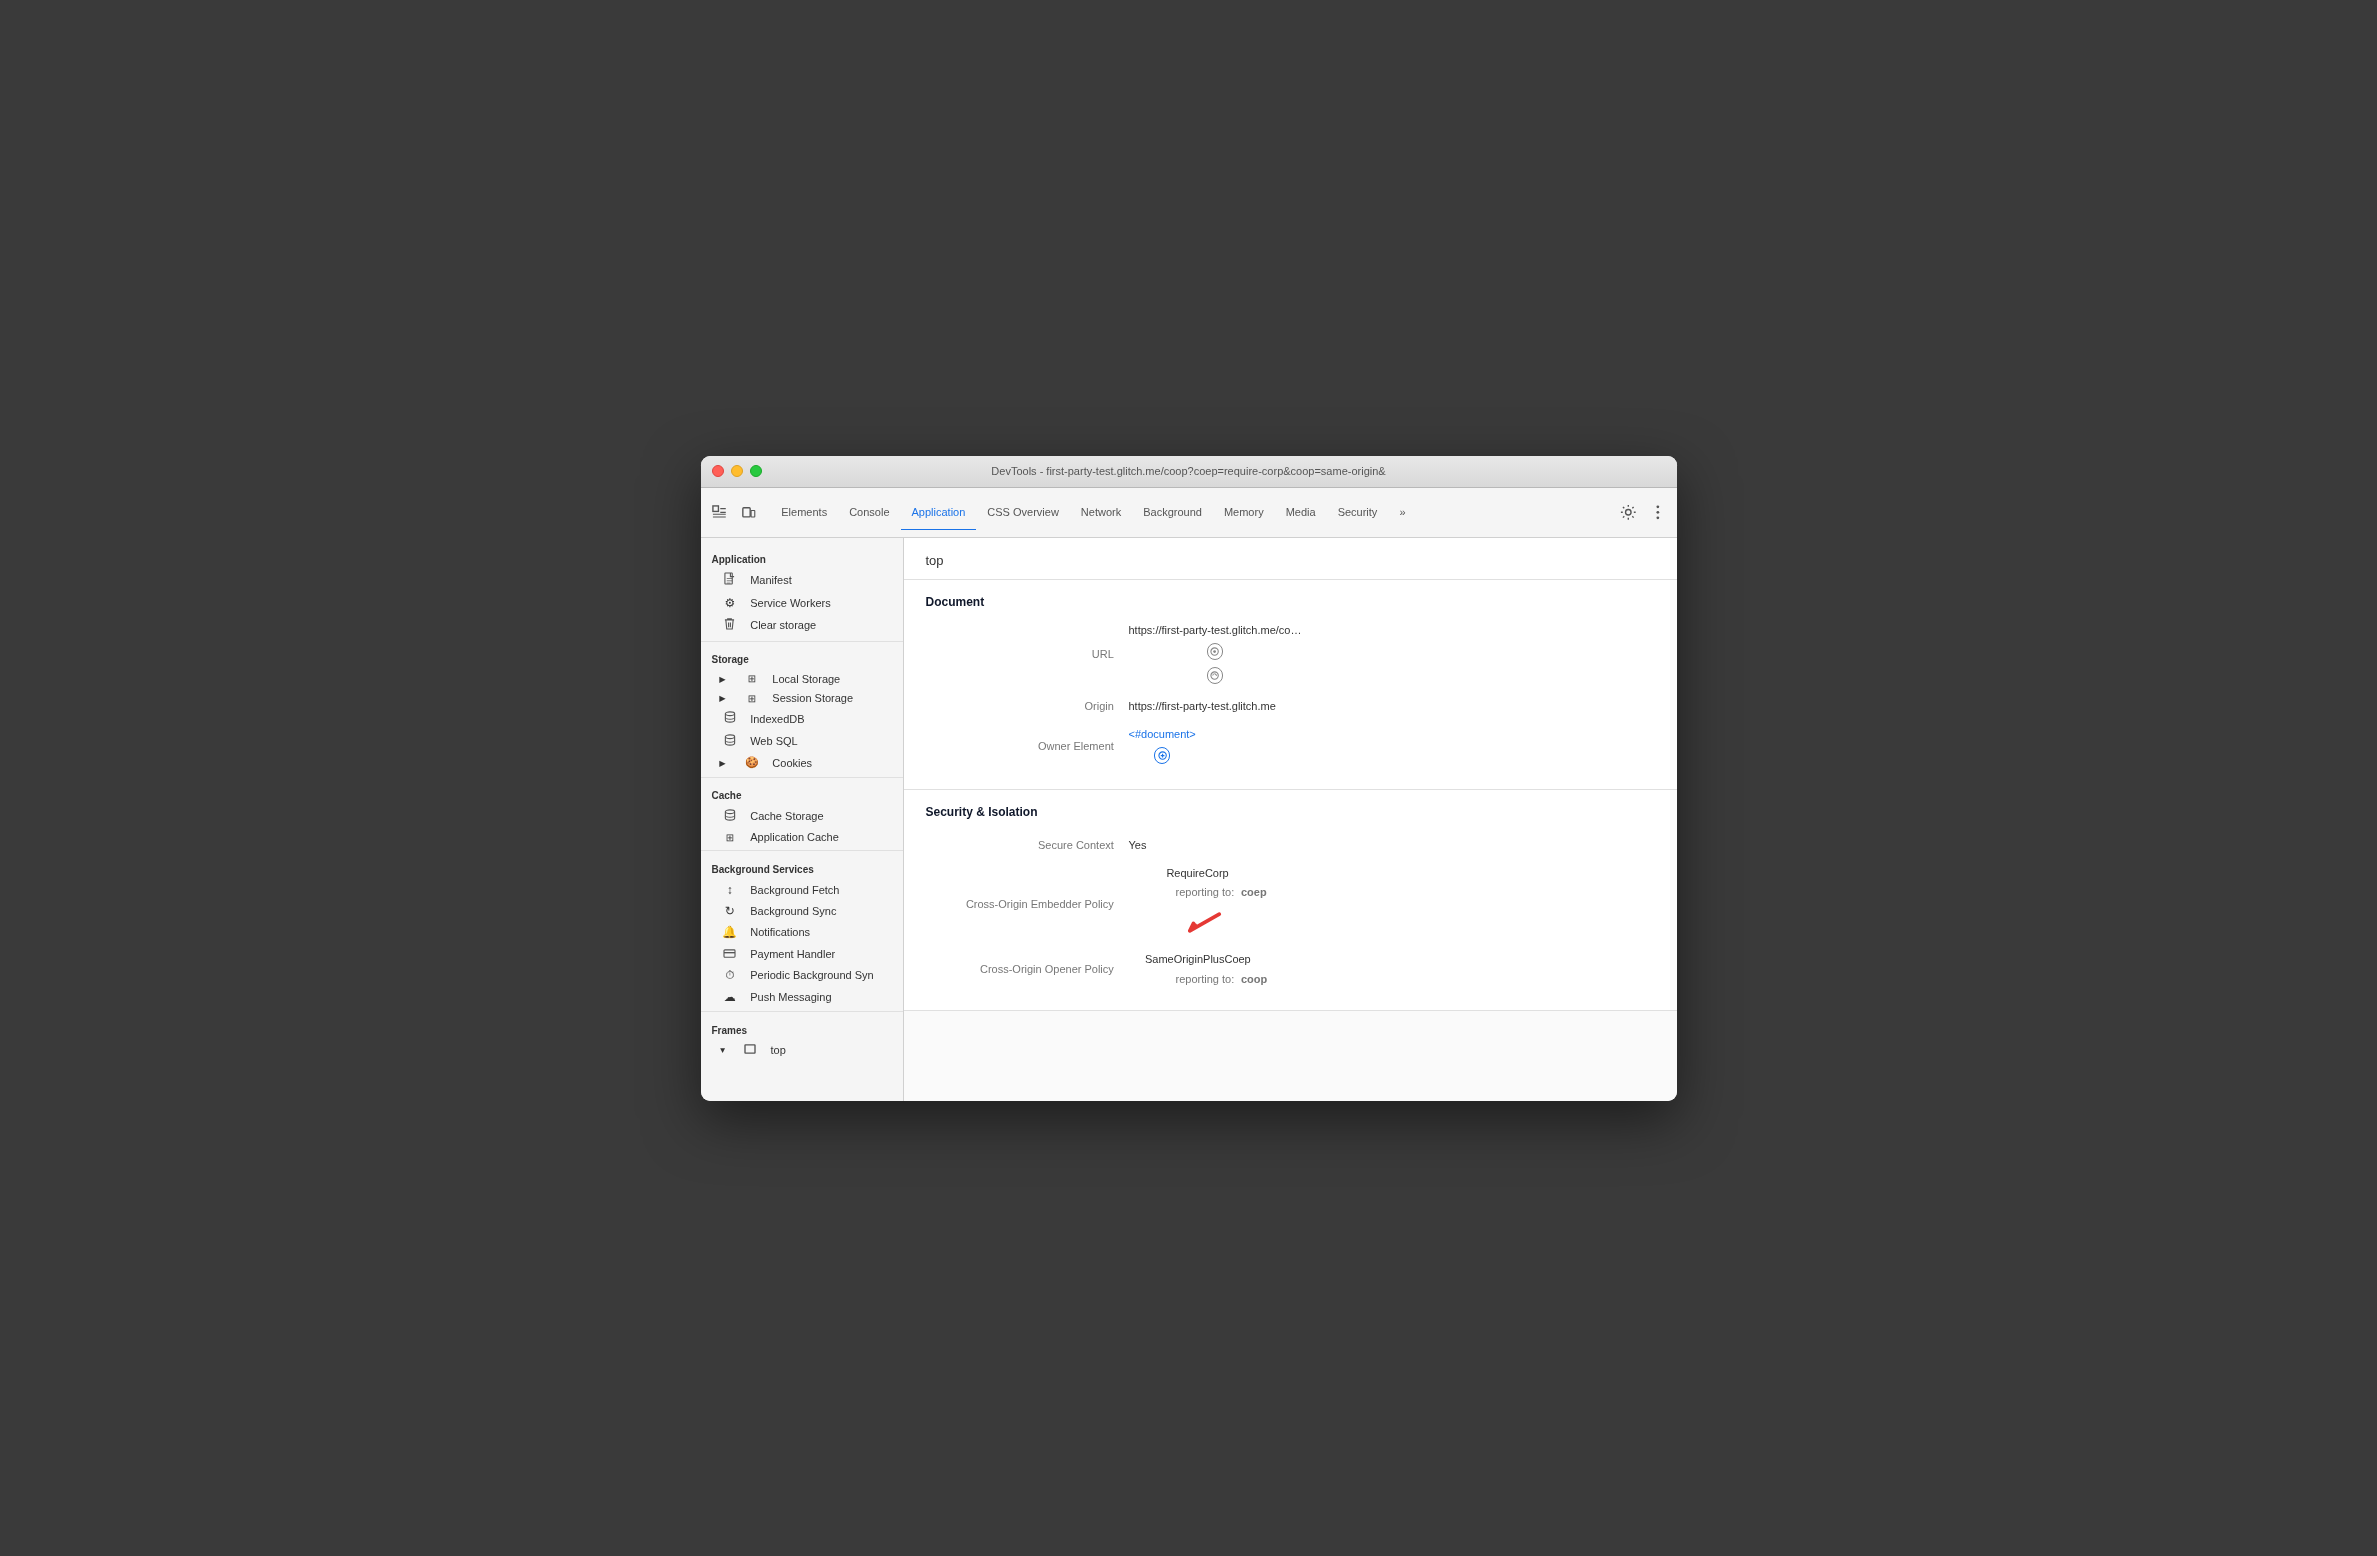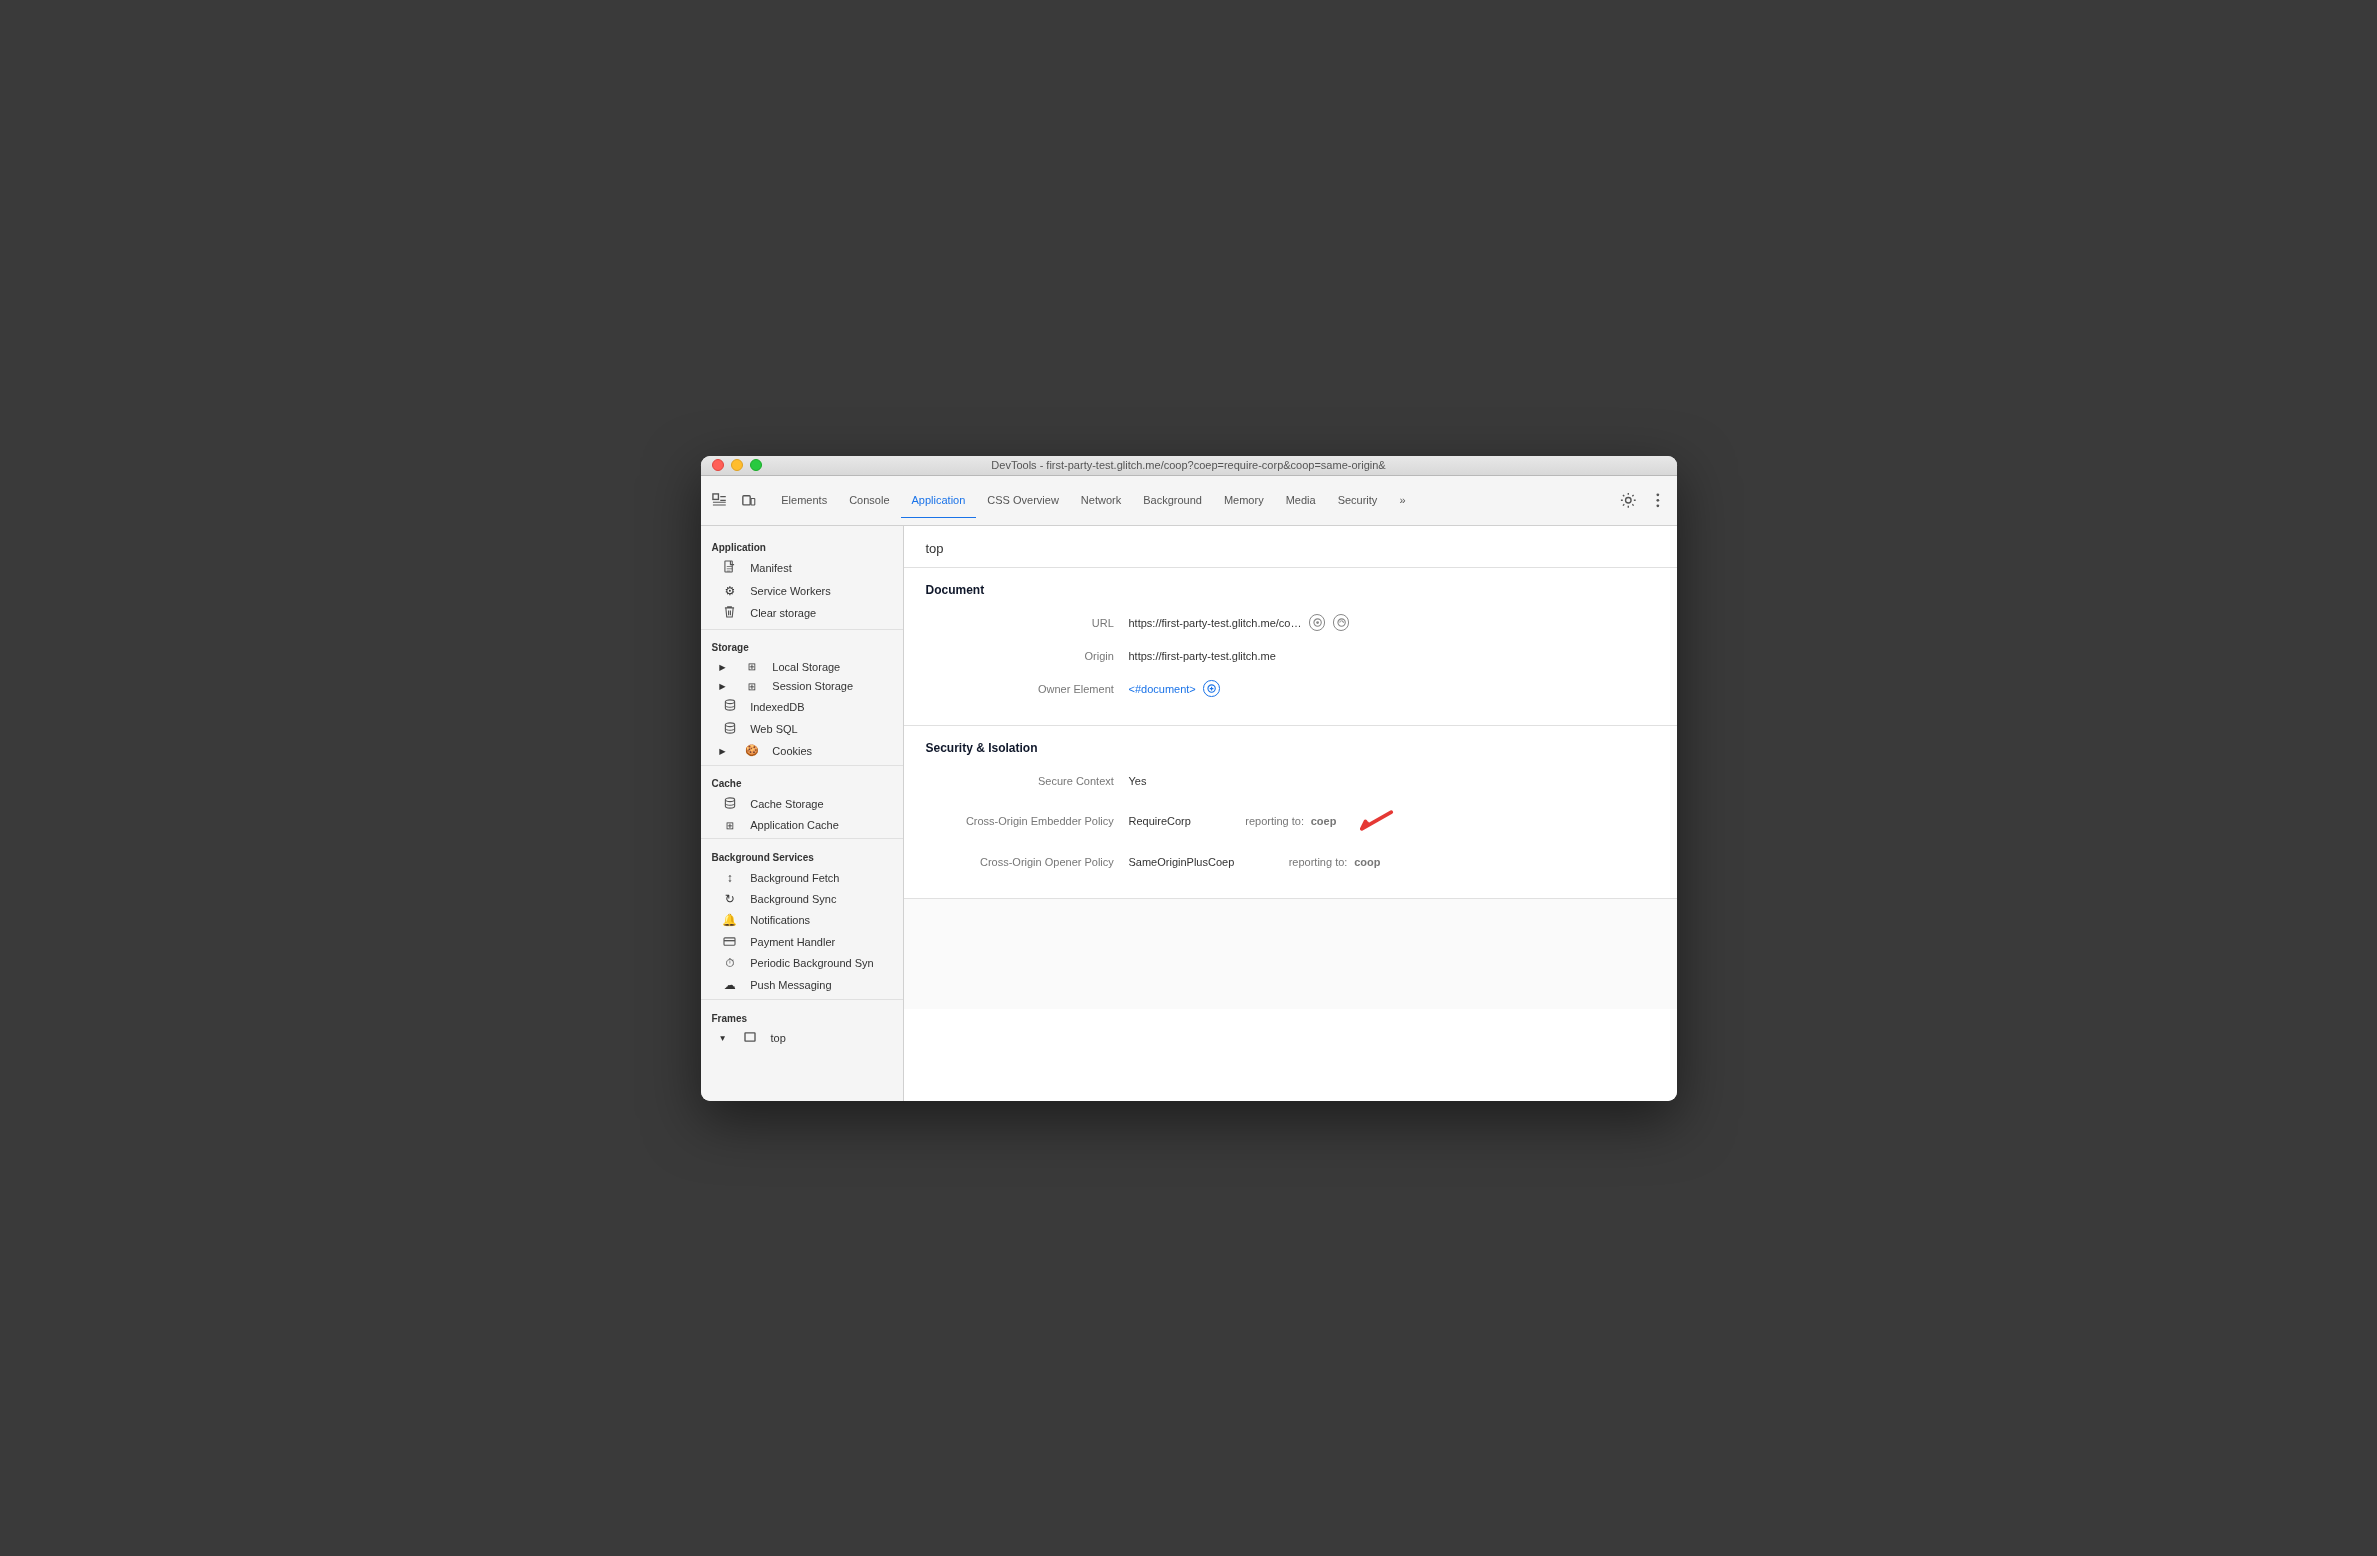--- a/index.html
+++ b/index.html
@@ -20,21 +20,21 @@
       border-radius: 9.2px;
       box-shadow: 0 18.4px 55px rgba(0,0,0,0.5);
       overflow: hidden;
       display: flex;
       flex-direction: column;
     }
 
     
     .titlebar {
       background: linear-gradient(to bottom, #e8e8e8, #d8d8d8);
-      height: 20px;
+      height: 32px;
       display: flex;
       align-items: center;
       padding: 0 11px;
       border-bottom: 0.9px solid #b8b8b8;
       flex-shrink: 0;
       position: relative;
     }
 
     .traffic-lights {
       display: flex;
@@ -219,20 +219,21 @@
       padding-right: 14.7px;
       flex-shrink: 0;
     }
 
     .field-value {
       font-size: 11px;
       color: #333;
       display: flex;
       align-items: center;
       gap: 7.4px;
+      flex-direction: column;
     }
 
     .field-value a, .field-value .link {
       color: #1a73e8;
       text-decoration: none;
       cursor: pointer;
     }
 
     .circle-icon {
       width: 16.6px;

